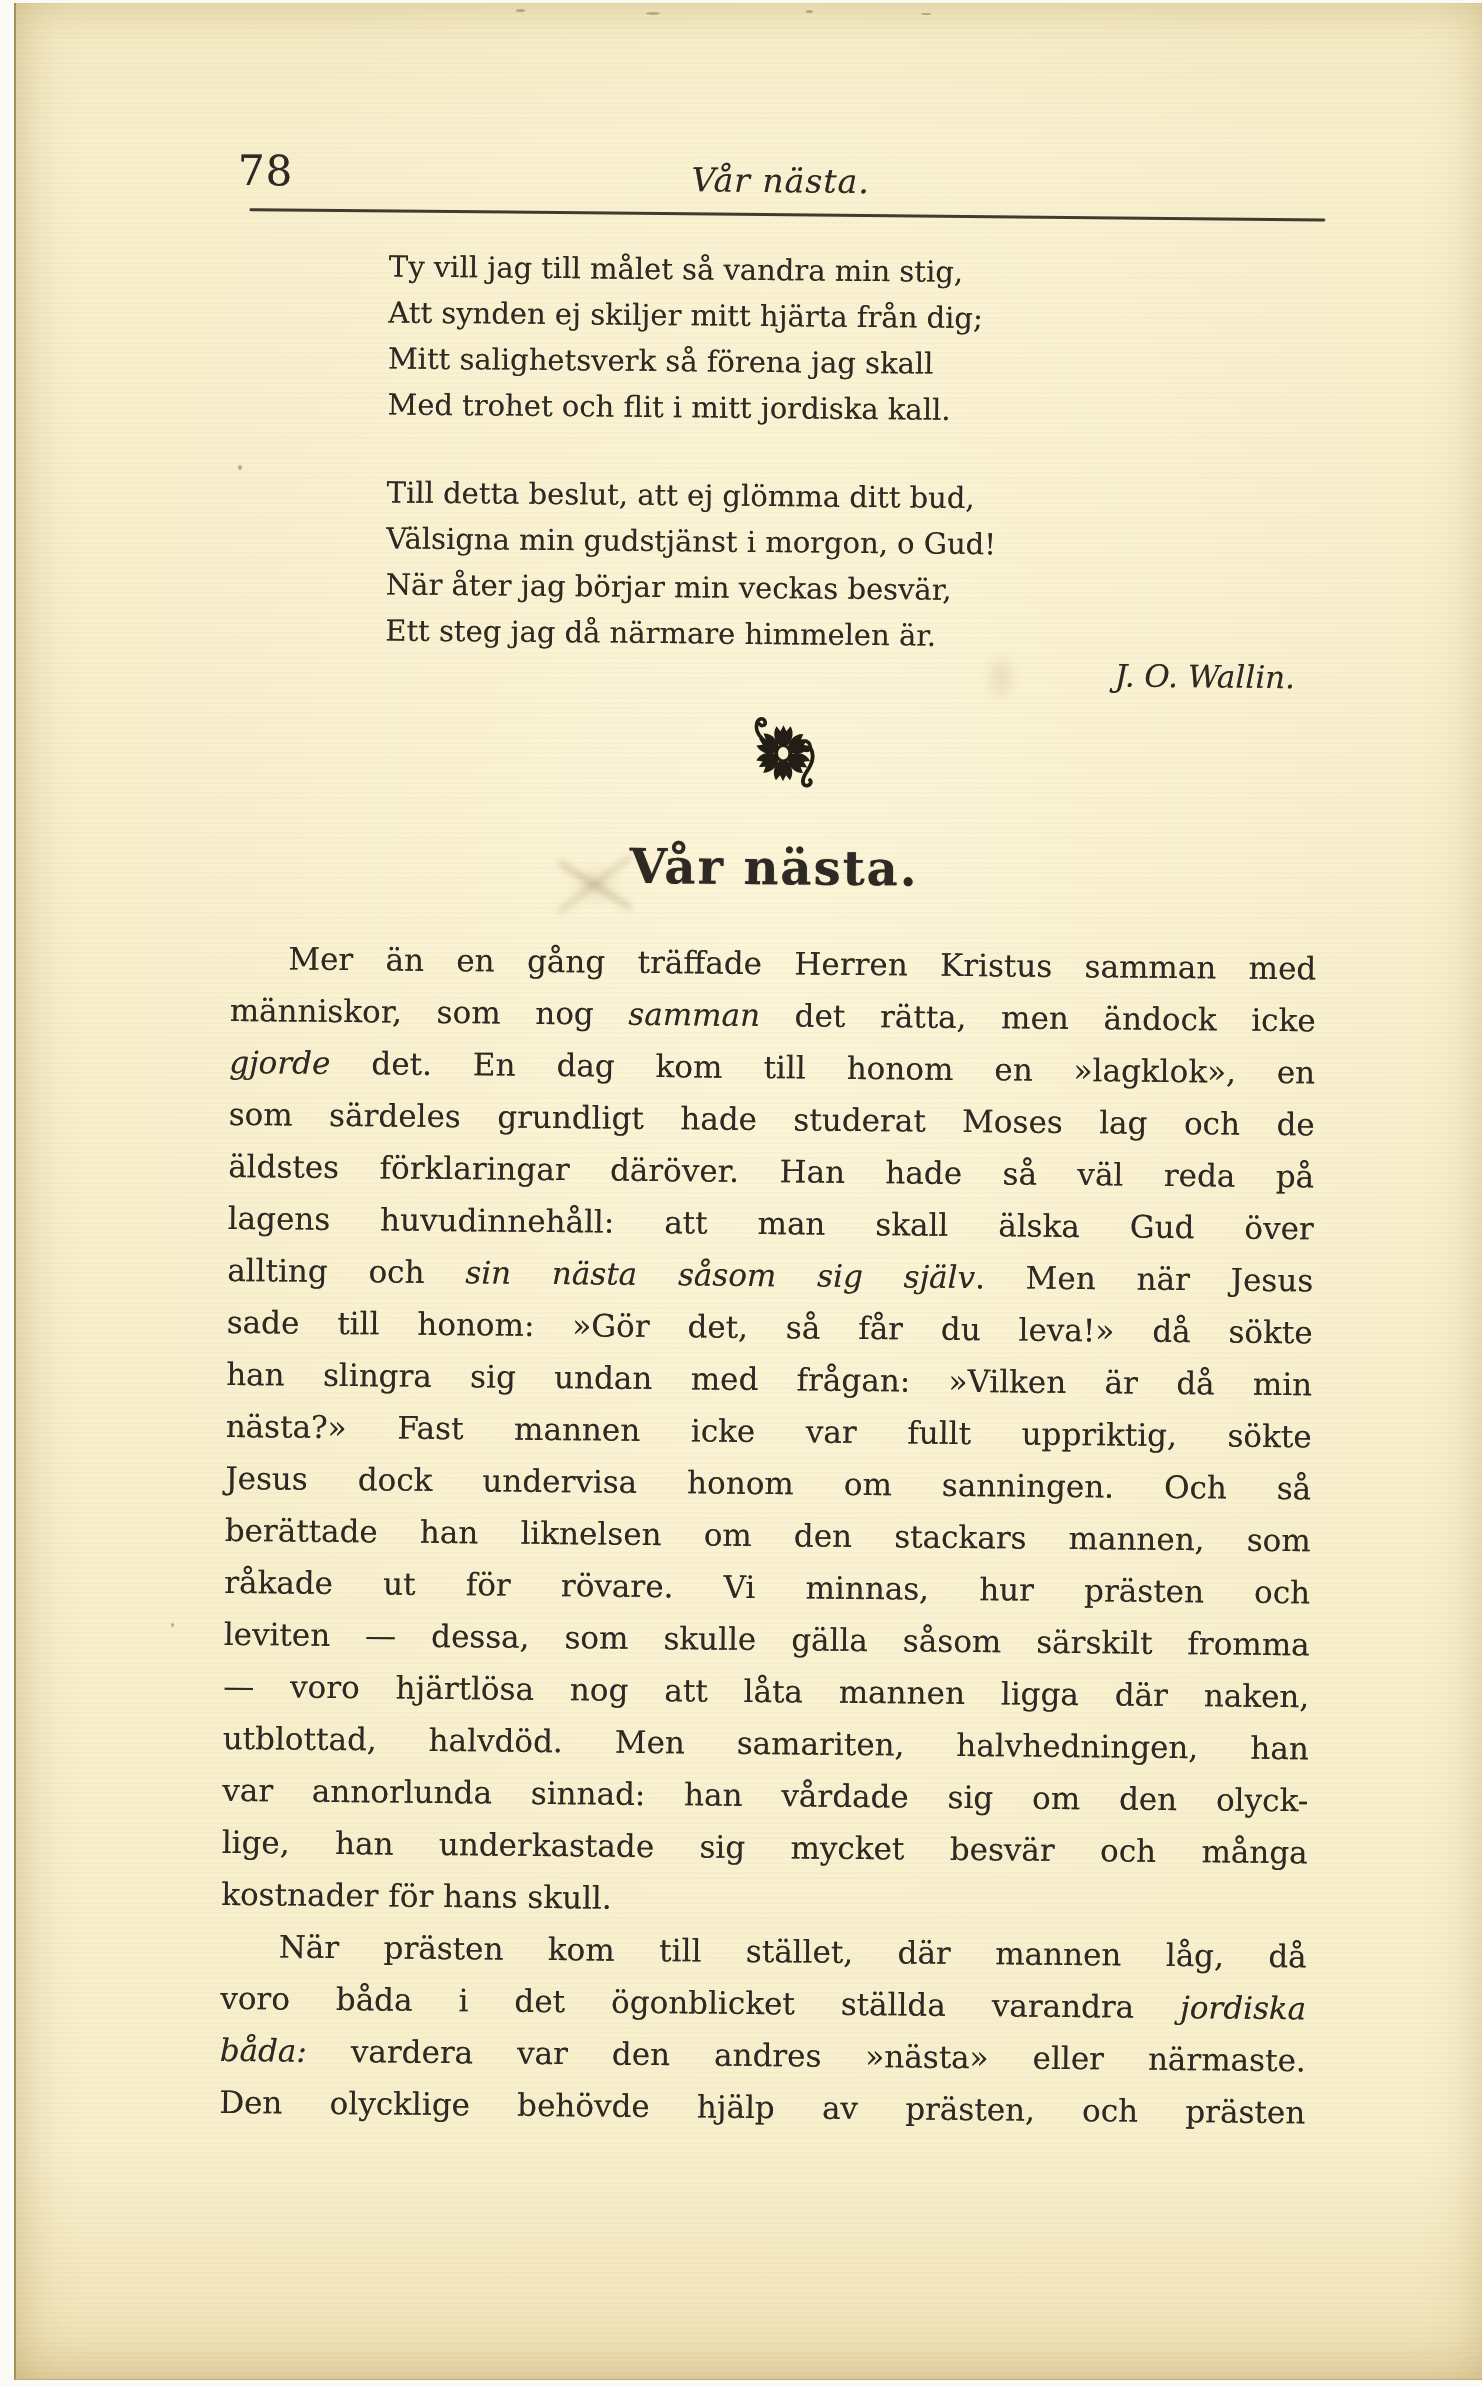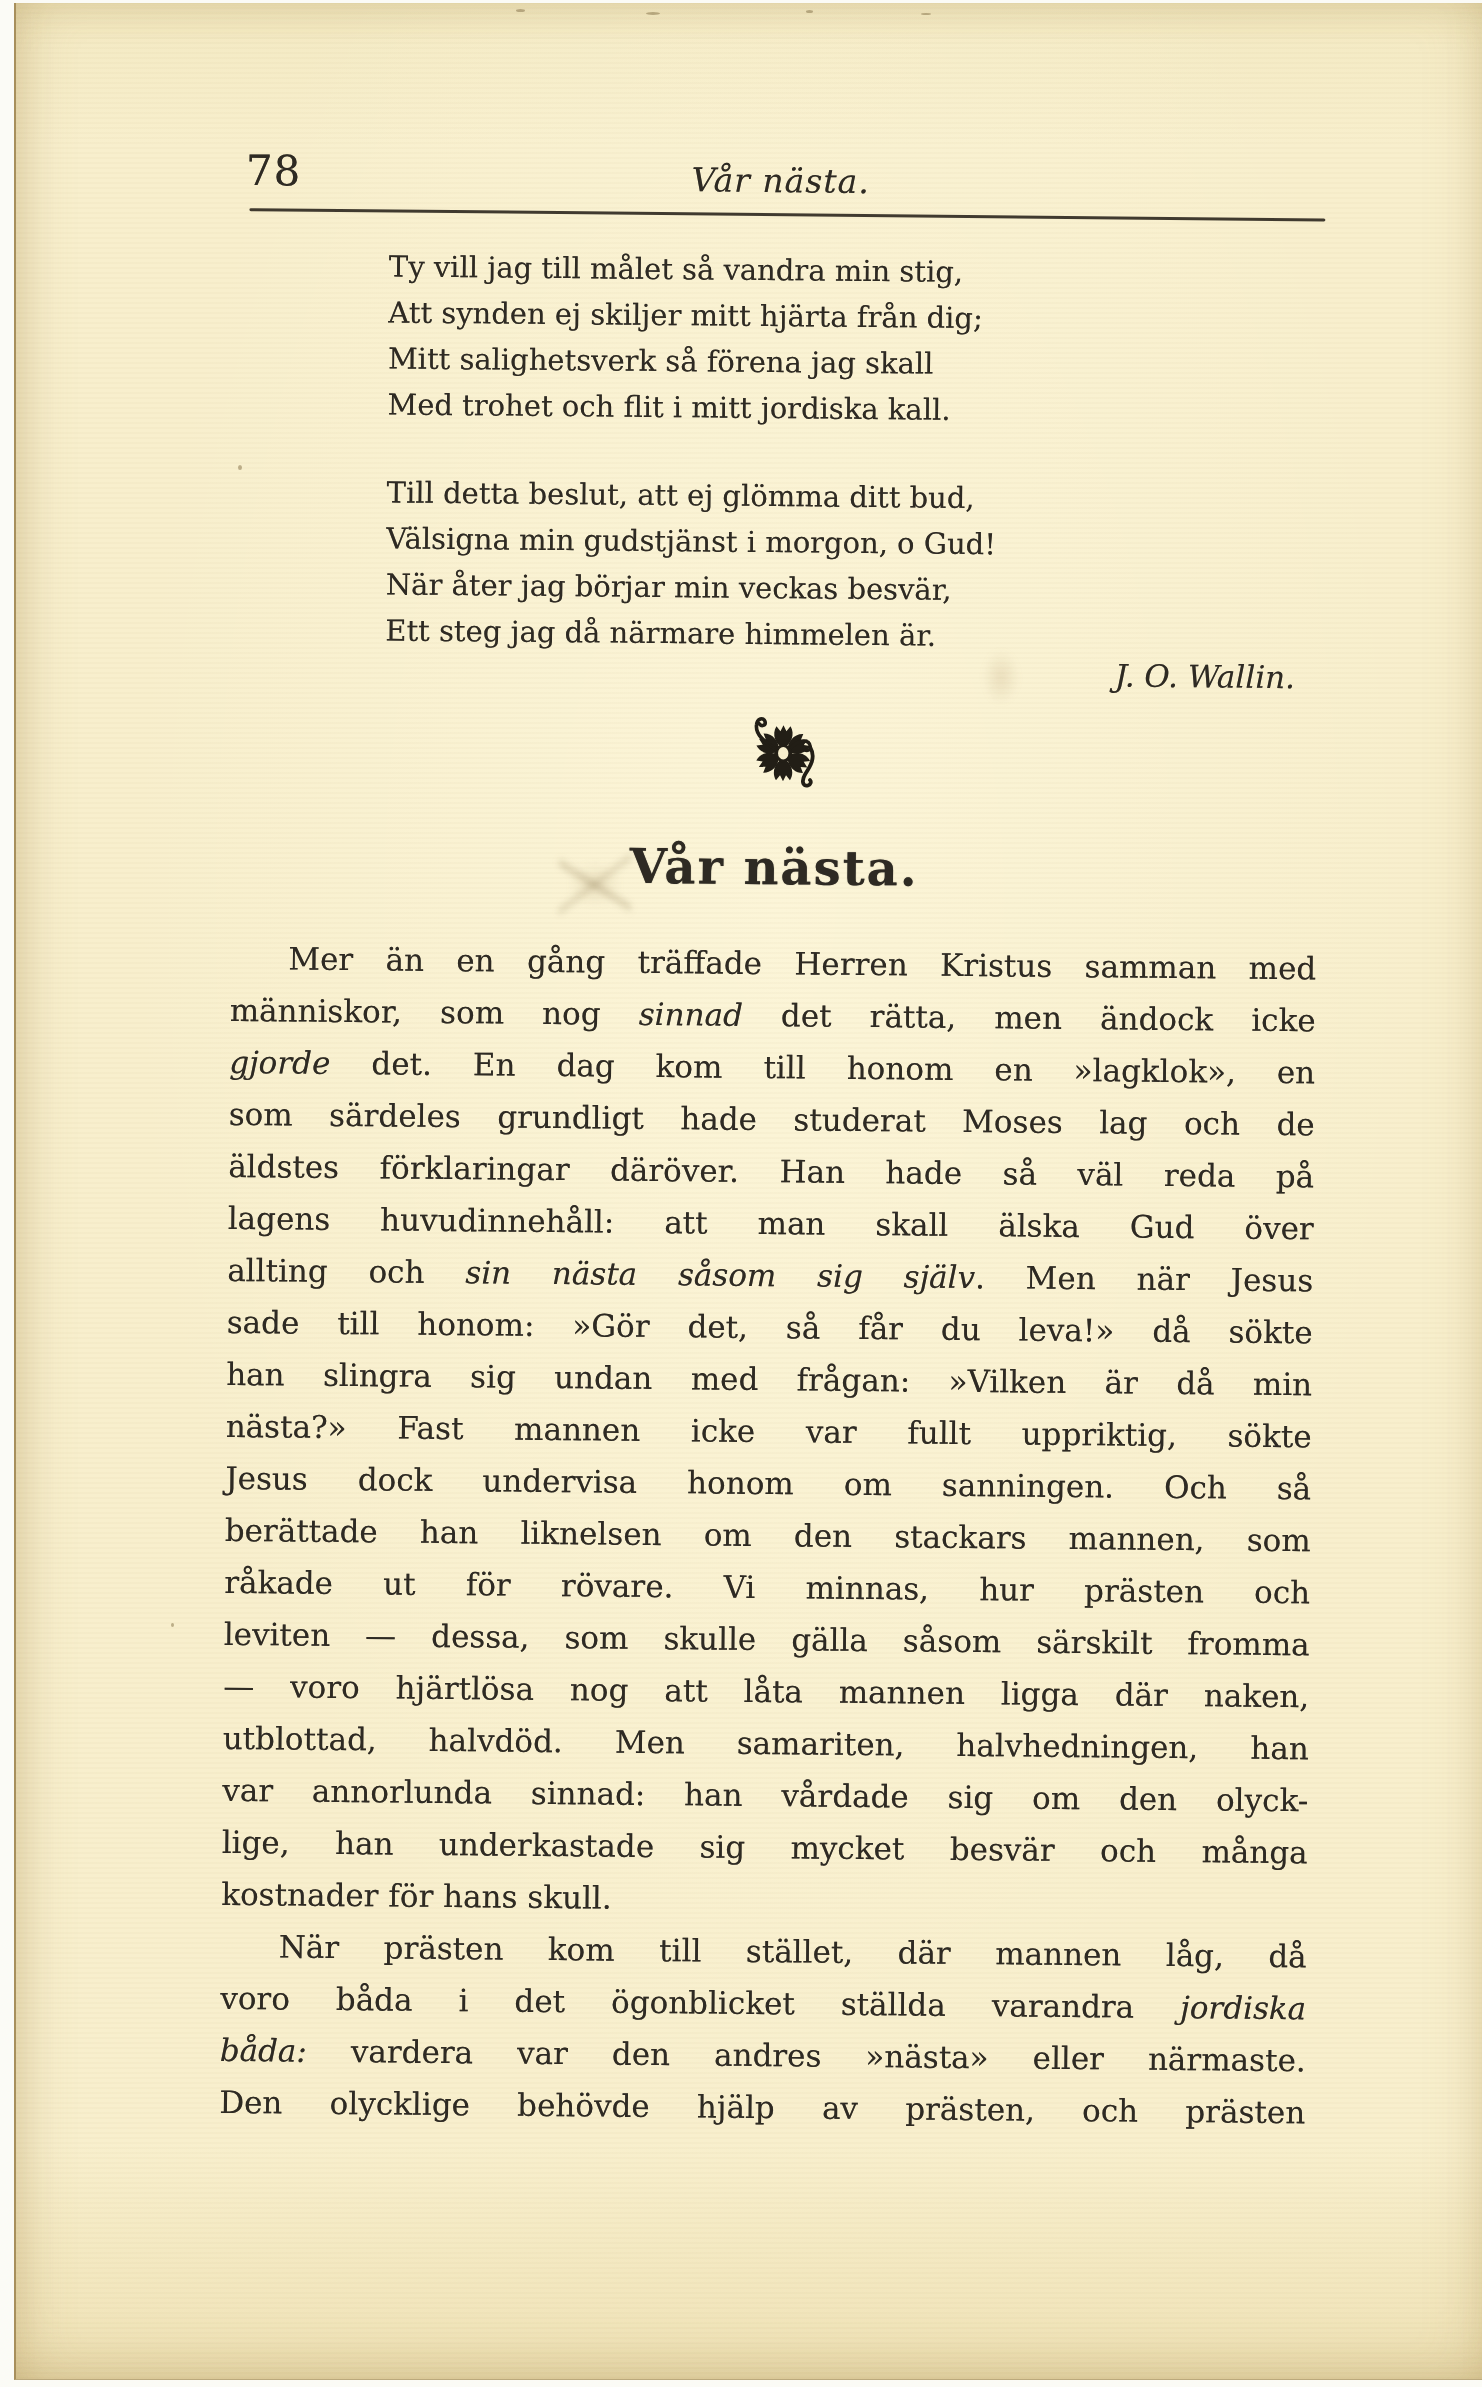--- a/index.html
+++ b/index.html
@@ -41,21 +41,21 @@
     width:46px;height:70px;border-radius:50%;
     background:radial-gradient(closest-side, rgba(150,115,70,.16), transparent 80%);
   }
   
   .content{
     position:absolute;left:238px;top:150px;width:1086px;height:2000px;
     transform:rotate(.55deg);transform-origin:0 0;
     color:#2e2a23;
   }
   .pgnum{
-    position:absolute;left:8px;top:0;
+    position:absolute;left:0;top:0;
     font-size:42px;line-height:1;letter-spacing:1px;
     text-shadow:0 0 .6px rgba(46,42,35,.6);
   }
   .runtitle{
     position:absolute;left:0;top:9px;width:100%;text-align:center;
     font-style:italic;font-size:33px;line-height:1;letter-spacing:1px;
     text-shadow:0 0 .5px rgba(46,42,35,.5);
   }
   .rule{
     position:absolute;left:12px;top:58px;width:calc(100% - 10px);height:3px;
@@ -153,21 +153,21 @@
     </svg>
   </div>
 
   <div class="smudge smudge-ghost" style="left:328px;top:700px;"></div>
 
   <div class="sectitle">Vår nästa.</div>
 
   <div class="bodytext">
     <div>
       <div class="bl j ind">Mer än en gång träffade Herren Kristus samman med</div>
-      <div class="bl j">människor, som nog <i>sinnad</i> det rätta, men ändock icke</div>
+      <div class="bl j">människor, som nog <i>samman</i> det rätta, men ändock icke</div>
       <div class="bl j"><i>gjorde</i> det.  En dag kom till honom en »lagklok», en</div>
       <div class="bl j">som särdeles grundligt hade studerat Moses lag och de</div>
       <div class="bl j">äldstes förklaringar däröver.  Han hade så väl reda på</div>
       <div class="bl j">lagens huvudinnehåll: att man skall älska Gud över</div>
       <div class="bl j">allting och <i>sin nästa såsom sig själv</i>.  Men när Jesus</div>
       <div class="bl j">sade till honom: »Gör det, så får du leva!» då sökte</div>
       <div class="bl j">han slingra sig undan med frågan: »Vilken är då min</div>
       <div class="bl j">nästa?»  Fast mannen icke var fullt uppriktig, sökte</div>
       <div class="bl j">Jesus dock undervisa honom om sanningen.  Och så</div>
       <div class="bl j">berättade han liknelsen om den stackars mannen, som</div>

